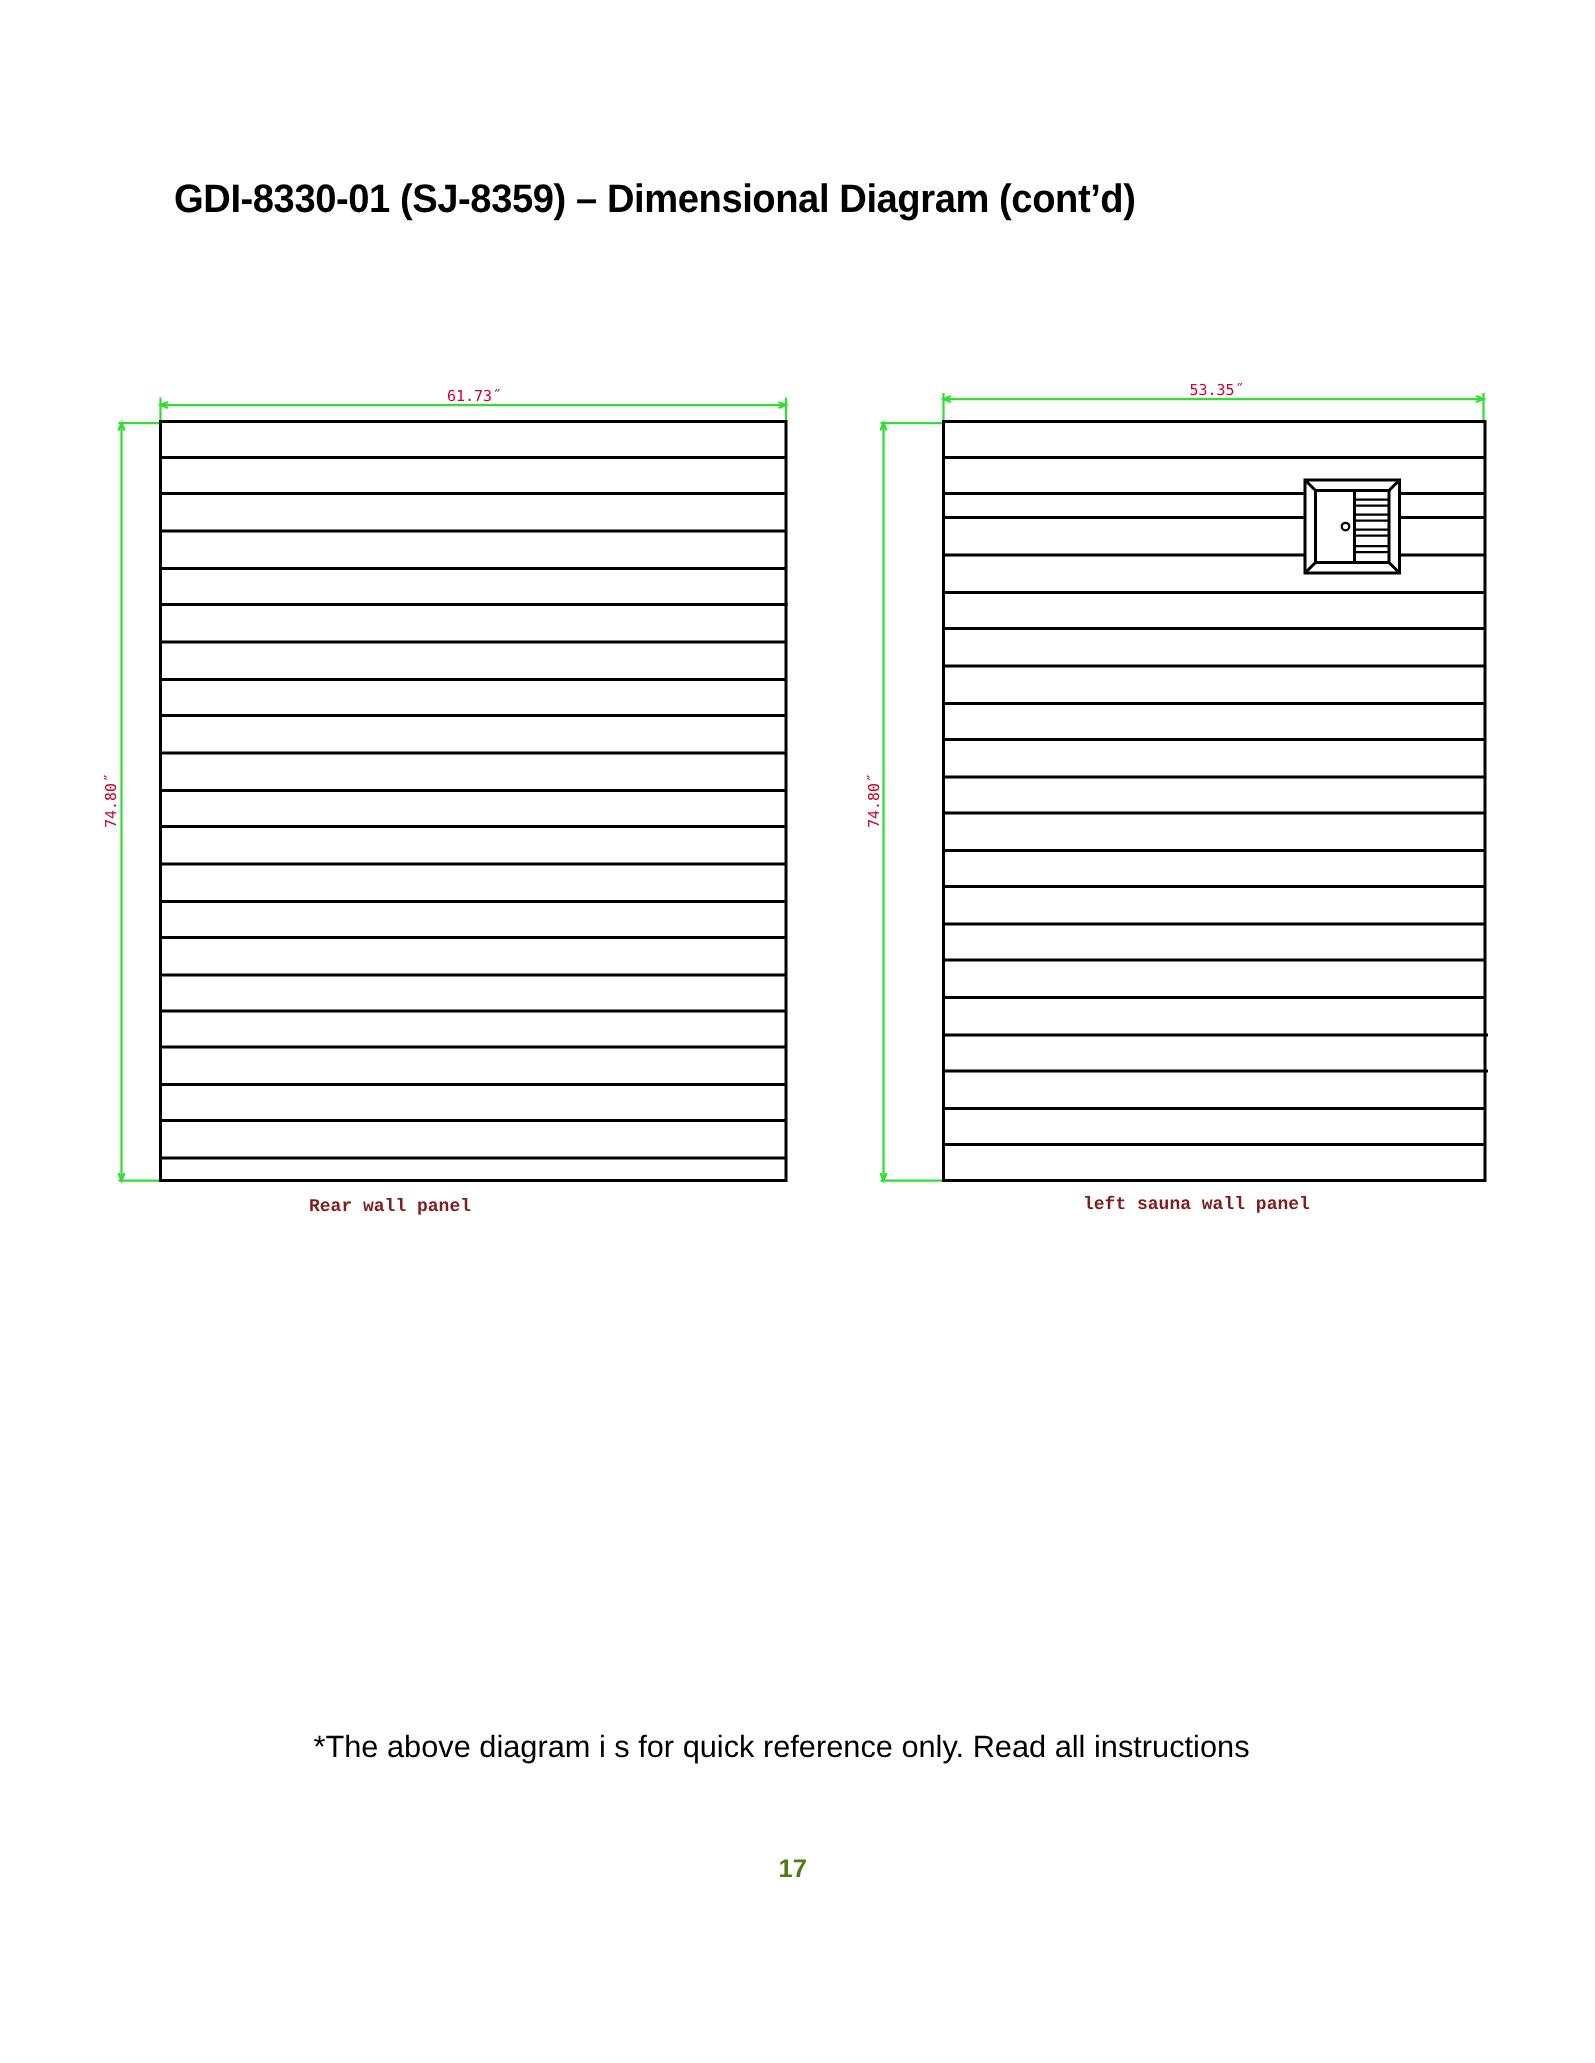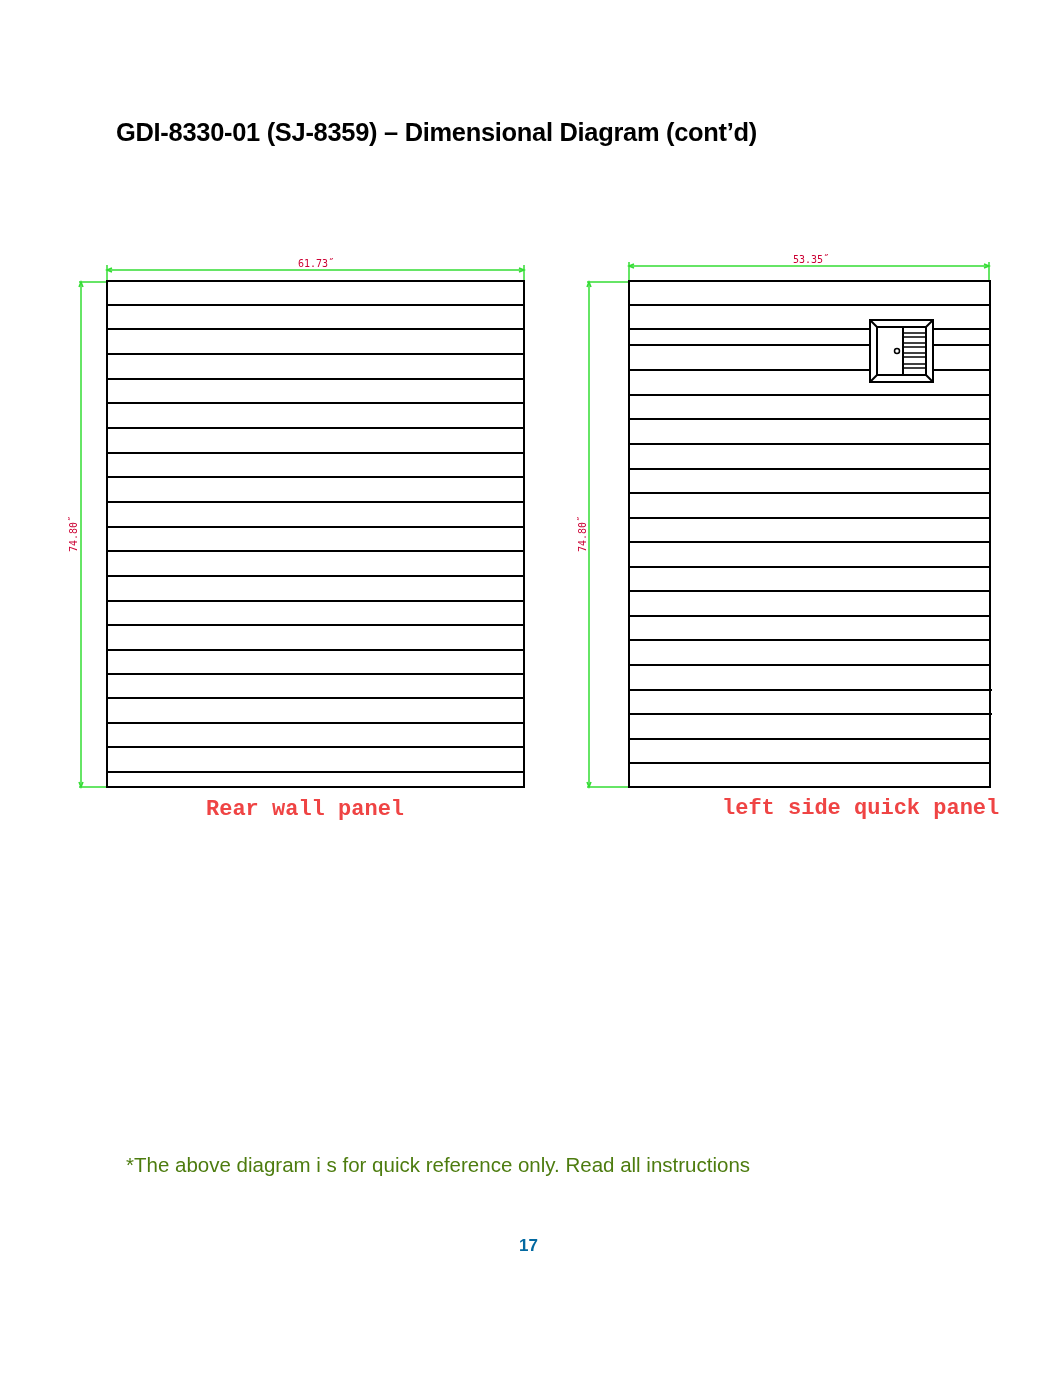--- a/index.html
+++ b/index.html
@@ -1,22 +1,22 @@
 <!DOCTYPE html>
 <html><head>
 <meta charset="utf-8">
 <style>
   html, body { margin: 0; padding: 0; background: #ffffff; }
   body { width: 1063px; height: 1375px; position: relative; overflow: hidden; font-family: "Liberation Sans", sans-serif; }
   .title { position: absolute; left: 116px; top: 117px; font-size: 26.5px; font-weight: bold; color: #000; letter-spacing: -0.3px; white-space: nowrap; transform: scaleX(0.96); transform-origin: left top; }
   svg.diagram { position: absolute; left: 0; top: 0; }
-  .caption { position: absolute; font-family: "Liberation Mono", "DejaVu Sans Mono", monospace; font-weight: bold; color: #ef4444; font-size: 22px; white-space: nowrap; }
-  .note { position: absolute; left: 126px; top: 1152px; width: 790px; font-size: 20.5px; line-height: 26px; color: #4d7c0f; }
+  .caption { position: absolute; font-family: "Liberation Mono", "DejaVu Sans Mono", monospace; font-weight: bold; color: #7f1d1d; font-size: 12px; white-space: nowrap; }
+  .note { position: absolute; left: 126px; top: 1152px; width: 790px; font-size: 20.5px; line-height: 26px; color: #000000; text-align: center; }
   .note div { white-space: nowrap; }
-  .pagenum { position: absolute; left: 519px; top: 1236px; font-size: 17px; font-weight: bold; color: #0369a1; }
+  .pagenum { position: absolute; left: 519px; top: 1236px; font-size: 17px; font-weight: bold; color: #4d7c0f; }
   .dimtext { font-family: "DejaVu Sans Mono", monospace; font-size: 10px; fill: #cc0033; }
 </style>
 </head>
 <body>
 
 <div class="title">GDI-8330-01 (SJ-8359) – Dimensional Diagram (cont’d)</div>
 
 <svg class="diagram" width="1063" height="1375" viewBox="0 0 1063 1375" xmlns="http://www.w3.org/2000/svg">
 
   <g>
@@ -125,19 +125,19 @@
         <line x1="903" y1="357" x2="926" y2="357"></line>
         <line x1="903" y1="364" x2="926" y2="364"></line>
         <line x1="903" y1="368" x2="926" y2="368"></line>
       </g>
       <circle cx="897" cy="351" r="2.5" fill="none" stroke-width="1.5"></circle>
     </g>
   </g>
 </svg>
 
 <div class="caption" style="left:206px; top:797px;">Rear wall panel</div>
-<div class="caption" style="left:722px; top:796px;">left side quick panel</div>
+<div class="caption" style="left:722px; top:796px;">left sauna wall panel</div>
 
 <div class="note">
   <div>*The above diagram  i s  for quick reference only.  Read all instructions</div>
 </div>
 
 <div class="pagenum">17</div>
 
 </body></html>

